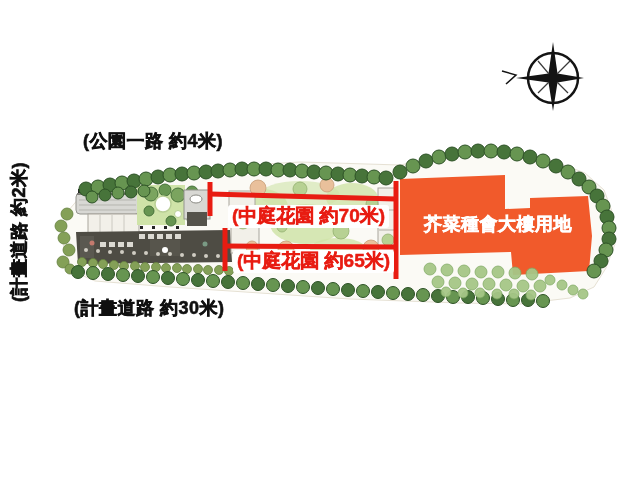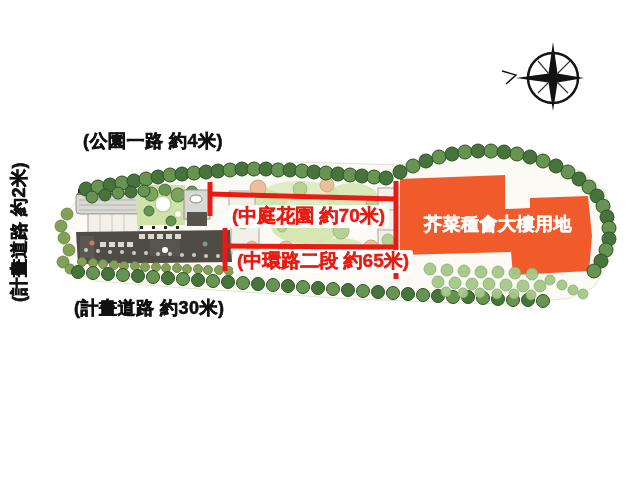--- a/index.html
+++ b/index.html
@@ -338,16 +338,16 @@
             <line x1="-4" y1="-4" x2="-15" y2="-17"></line>
         </g>
       </g>
     </g>
   </svg>
 
   <div class="lbl lbl-black lbl-road-top">(公園一路 約4米)</div>
   <div class="lbl lbl-black lbl-road-left">(計畫道路 約2米)</div>
   <div class="lbl lbl-black lbl-road-bottom">(計畫道路 約30米)</div>
   <div class="lbl lbl-red lbl-c70">(中庭花園 約70米)</div>
-  <div class="lbl lbl-red lbl-c65">(中環路二段 約65米)</div>
+  <div class="lbl lbl-red lbl-c65">(中庭花園 約65米)</div>
   <div class="lbl lbl-orange">芥菜種會大樓用地</div>
 
 </div>
 
 </body></html>

